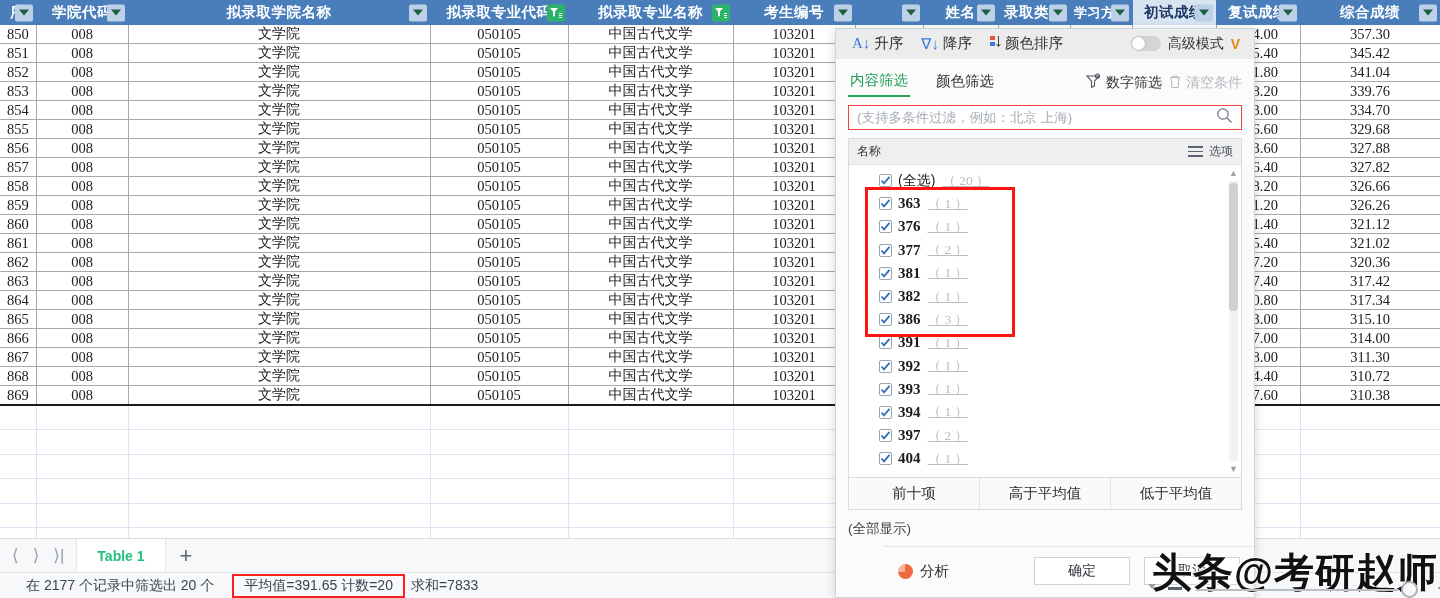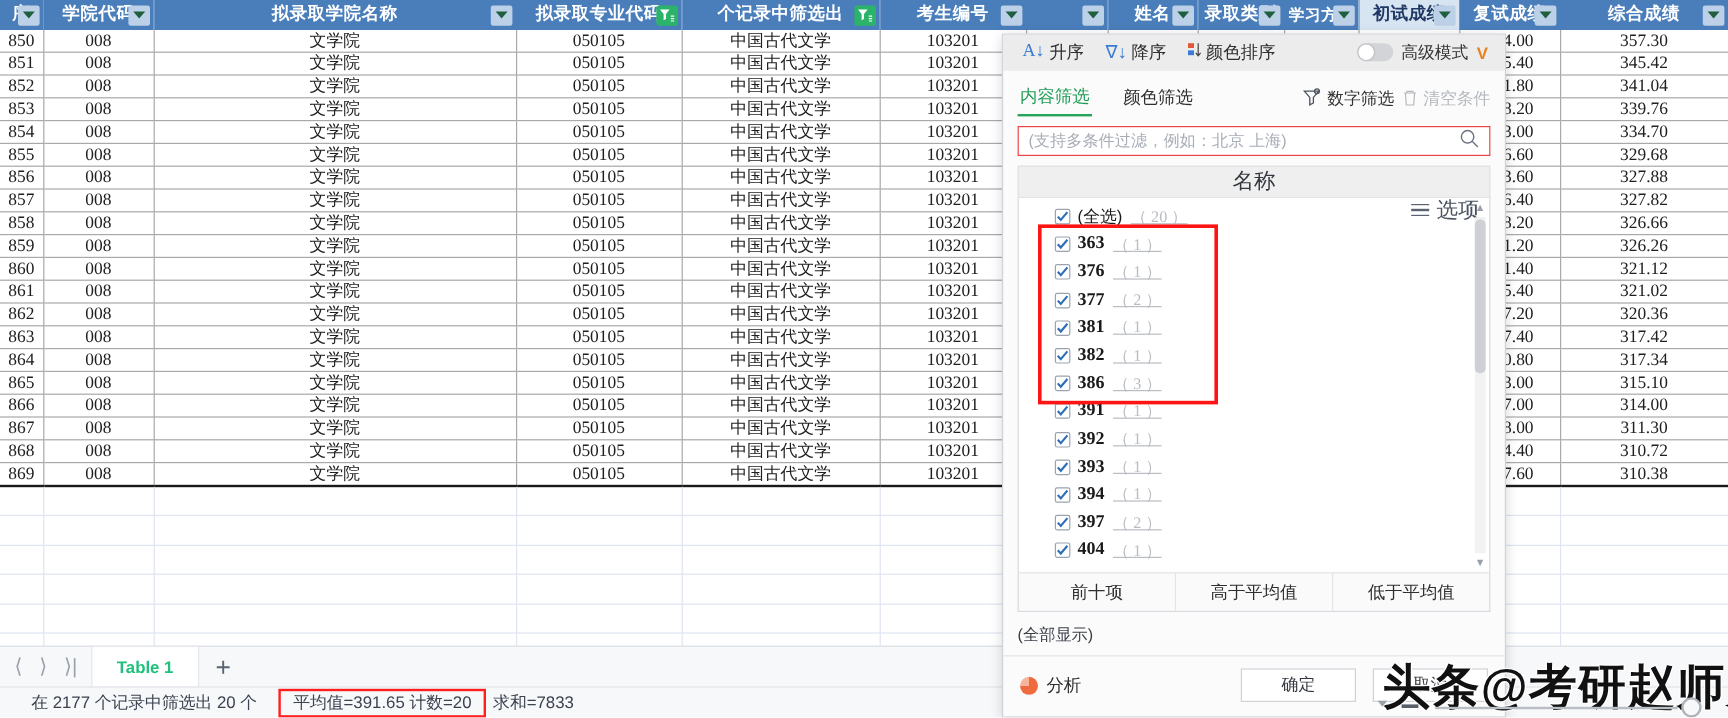--- a/index.html
+++ b/index.html
@@ -142,21 +142,21 @@
   }
   .pop-search input {
     flex:1; border:none; outline:none; font-size:13.5px; color:#9aa0a8;
     font-family:"Liberation Sans","DejaVu Sans",sans-serif; background:transparent;
   }
   .pop-search input::placeholder { color:#a8aeb6; }
 
   .pop-listbox { margin: 0 12px; border:1px solid #d8dbdf; background:#fff; flex: 0 0 auto; height: 340px; display:flex; flex-direction:column; }
   .lb-head {
     height: 26px; background:#efefef; border-bottom:1px solid #e2e4e7;
-    display:flex; align-items:center; padding: 0 8px; font-size:18px; color:#33383f;flex-direction:column;
+    display:flex; align-items:center; padding: 0 8px; font-size:12px; color:#33383f;
   }
   .lb-opts { margin-left:auto; display:flex; align-items:center; gap:6px; cursor:pointer; color:#4a5260; }
   .burger { display:inline-flex; flex-direction:column; gap:3px; }
   .burger i { display:block; width:15px; height:1.6px; background:#5b6270; }
 
   .lb-body { flex:1; position:relative; overflow:hidden; padding: 4px 0 2px 0; }
   .lb-row { display:flex; align-items:center; height: 23.2px; padding-left: 30px; font-size:14.5px; color:#1a1a1a; }
   .cb {
     width:13px; height:13px; border:1px solid #9aa3af; background:#fff; border-radius:2px;
     display:inline-flex; align-items:center; justify-content:center; margin-right:6px; flex:0 0 auto; cursor:pointer;
@@ -175,21 +175,21 @@
     position:absolute; border:3px solid #ff1414; pointer-events:none;
   }
 
   .pop-quick { margin: 0 12px; display:flex; border:1px solid #d8dbdf; border-top:none; background:#fafafa; }
   .qbtn { flex:1; text-align:center; padding: 6px 0; font-size:14.5px; color:#2f2f2f; cursor:pointer; border-right:1px solid #e2e4e7;}
   .qbtn:last-child { border-right:none; }
 
   .pop-showall { padding: 10px 12px 8px 12px; font-size:13.5px; color:#3a3f47; }
   .pop-foot {
     margin-top:auto; border-top:1px solid #e3e5e8; display:flex; align-items:center;
-    padding: 10px 14px 12px 14px; gap:10px;
+    padding: 10px 14px 12px 14px; gap:10px;margin-left:48px;
   }
   .analyze { display:flex; align-items:center; gap:7px; font-size:14.5px; color:#2f2f2f; cursor:pointer; }
   .pie { width:15px; height:15px; border-radius:50%;
          background: conic-gradient(#ef6a3f 0deg 270deg, #f6b49b 270deg 360deg); }
   .btns { margin-left:auto; display:flex; gap:14px; }
   .pbtn {
     width:96px; height:28px; background:#fff; border:1px solid #cfd3d8;
     display:flex; align-items:center; justify-content:center;
     font-size:14px; color:#33383f; cursor:pointer;
   }
@@ -244,21 +244,21 @@
             <th class="col-d">
               <span class="hdr-txt">拟录取专业代码</span>
               <div class="fbtn active">
                 <svg width="13" height="12" viewBox="0 0 13 12">
                   <path d="M1 1.5 h8 l-3 3.6 v4.2 l-2 1 v-5.2 z" fill="#fff"></path>
                   <path d="M10 7 h3 M10 9 h3 M10 11 h3" stroke="#fff" stroke-width="1"></path>
                 </svg>
               </div>
             </th>
             <th class="col-e">
-              <span class="hdr-txt">个记录中筛选出</span>
+              <span class="hdr-txt">拟录取专业名称</span>
               <div class="fbtn active">
                 <svg width="13" height="12" viewBox="0 0 13 12">
                   <path d="M1 1.5 h8 l-3 3.6 v4.2 l-2 1 v-5.2 z" fill="#fff"></path>
                   <path d="M10 7 h3 M10 9 h3 M10 11 h3" stroke="#fff" stroke-width="1"></path>
                 </svg>
               </div>
             </th>
             <th class="col-f">
               <span class="hdr-txt">考生编号</span>
               <div class="fbtn">

